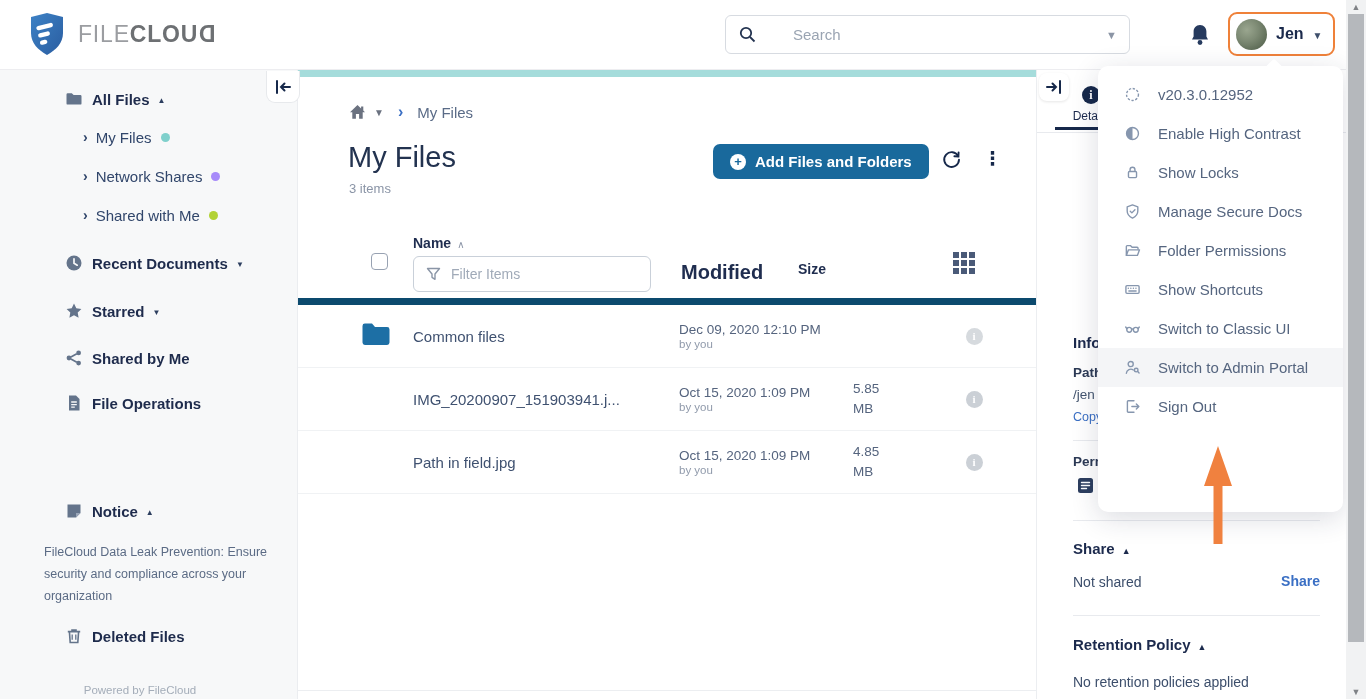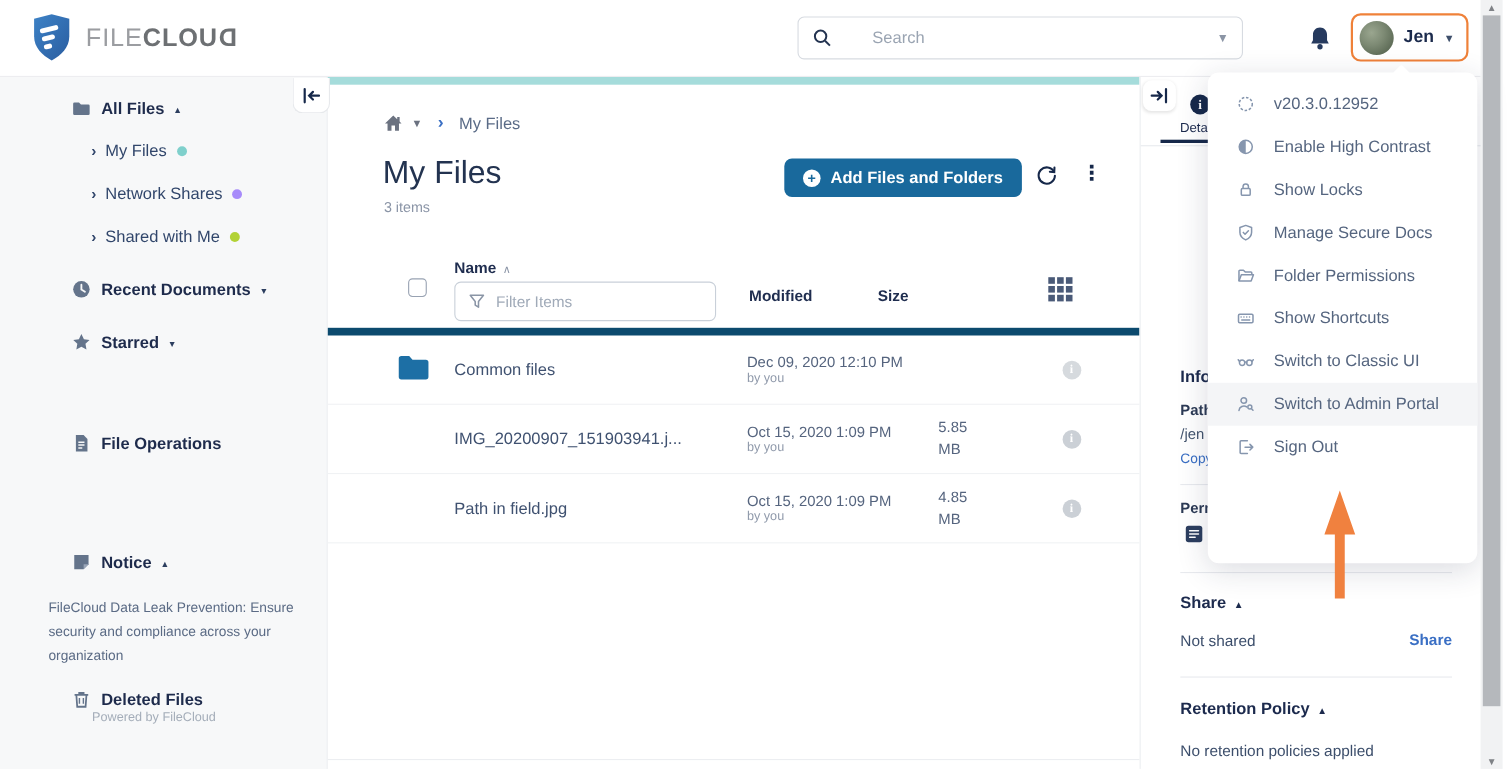--- a/index.html
+++ b/index.html
@@ -36,21 +36,21 @@
   .s-row { position:absolute; left:0; display:flex; align-items:center; height:22px; width:100%;
     cursor:pointer; color:#27395c; font-size:15px;padding-left:47px; }
   .s-ic { width:18px; height:18px; margin-left:18px; margin-right:9px; display:flex; }
   .s-label { font-weight:700; color:#1e2b4c; }
   .s-label2 { color:#31466b; }
   .s-caret { font-size:8px; color:#2c3e5f; margin-left:8px; margin-top:2px; }
   .s-chev { margin-left:36px; margin-right:8px; color:#31466b; font-weight:700; font-size:14px; }
   .dot { width:9px; height:9px; border-radius:50%; margin-left:9px; }
   .notice-text { position:absolute; left:44px; top:471px; width:228px; font-size:12.5px;
     line-height:22px; color:#5b6b85; }
-  .powered { position:absolute; left:0; top:576px; width:280px; text-align:center;
+  .powered { position:absolute; left:0; top:614px; width:280px; text-align:center;
     font-size:11.5px; color:#a4adb9; }
 
   
   .collapse-left { position:absolute; left:266px; top:71px; width:34px; height:32px; background:#fff;
     border:1px solid #e7e9ec; border-top:0; border-radius:0 0 9px 9px; display:flex; align-items:center;
     justify-content:center; z-index:6; cursor:pointer; }
   .collapse-right { position:absolute; left:1039px; top:73px; width:30px; height:28px; background:#fff;
     border-radius:8px; box-shadow:0 1px 3px rgba(0,0,0,.10); display:flex; align-items:center;
     justify-content:center; z-index:6; cursor:pointer; }
 
@@ -75,21 +75,21 @@
   .thead { position:absolute; left:0; top:160px; width:100%; height:75px; border-bottom:7px solid #0c4a6e; }
   .checkbox { position:absolute; left:73px; top:23px; width:17px; height:17px; border:1.6px solid #98a2b2;
     border-radius:4px; background:#fff; cursor:pointer; }
   .name-hdr { position:absolute; left:115px; top:5px; font-size:14px; font-weight:700; color:#1f2d4f; cursor:pointer; }
   .sort-caret { font-size:10px; color:#8a94a6; font-weight:400; margin-left:6px; }
   .filter-wrap { position:absolute; left:115px; top:26px; width:238px; height:36px;
     border:1px solid #c9d0d9; border-radius:6px; background:#fff; display:flex; align-items:center; }
   .filter-wrap input { border:0; outline:0; flex:1; font-size:14px; color:#3a4d6d; font-family:inherit; }
   .filter-wrap input::placeholder { color:#a0aab8; }
   .funnel { margin:0 10px 0 12px; display:flex; }
-  .mod-hdr { position:absolute; left:383px; top:31px; font-size:14px; font-weight:700; color:#1f2d4f; cursor:pointer;text-align:right; }
+  .mod-hdr { position:absolute; left:383px; top:31px; font-size:20px; font-weight:700; color:#1f2d4f; cursor:pointer;text-align:right; }
   .size-hdr { position:absolute; left:500px; top:31px; font-size:14px; font-weight:700; color:#1f2d4f; cursor:pointer; }
   .grid-ic { position:absolute; left:655px; top:22px; display:grid; grid-template-columns:repeat(3,6px);
     grid-gap:2px; cursor:pointer; }
   .grid-ic span { width:6px; height:6px; background:#4a5a78; }
 
   .frow { position:absolute; left:0; width:100%; height:63px; display:flex; align-items:center;
     padding-left:63px; border-bottom:1px solid #f0f2f4; cursor:pointer; }
   .col-ic { width:52px; }
   .col-name { width:266px; font-size:15px; color:#3f5170; white-space:nowrap; overflow:hidden; }
   .col-mod { width:174px; }
@@ -235,20 +235,31 @@
     </div>
     <div class="s-row" style="top:230px">
       <span class="s-ic">
         <svg width="18" height="18" viewBox="0 0 18 18" fill="#64748b">
             <path d="M9 1.6 L11.3 6.3 16.4 7 12.7 10.6 13.6 15.7 9 13.3 4.4 15.7 5.3 10.6 1.6 7 6.7 6.3 Z"></path>
           </svg>
       </span>
       <span class="s-label">Starred</span>
       <span class="s-caret">▼</span>
     </div>
+    <div class="s-row" style="top:277px">
+      <span class="s-ic">
+        <svg width="18" height="18" viewBox="0 0 18 18" fill="#64748b">
+            <circle cx="13.6" cy="3.9" r="2.4"></circle>
+            <circle cx="4" cy="9" r="2.4"></circle>
+            <circle cx="13.6" cy="14.1" r="2.4"></circle>
+            <path d="M5.9 8 L11.8 4.8 M5.9 10 L11.8 13.2" stroke="#64748b" stroke-width="1.7" fill="none"></path>
+          </svg>
+      </span>
+      <span class="s-label">Shared by Me</span>
+    </div>
     <div class="s-row" style="top:322px">
       <span class="s-ic">
         <svg width="18" height="18" viewBox="0 0 18 18">
             <path d="M4 1.5 H11 L14.5 5 V16.5 H4 Z" fill="#64748b"></path>
             <path d="M6.2 8 h5.6 M6.2 10.6 h5.6 M6.2 13.2 h3.6" stroke="#f7f8f9" stroke-width="1.3"></path>
           </svg>
       </span>
       <span class="s-label">File Operations</span>
     </div>
     <div class="s-row" style="top:430px">

